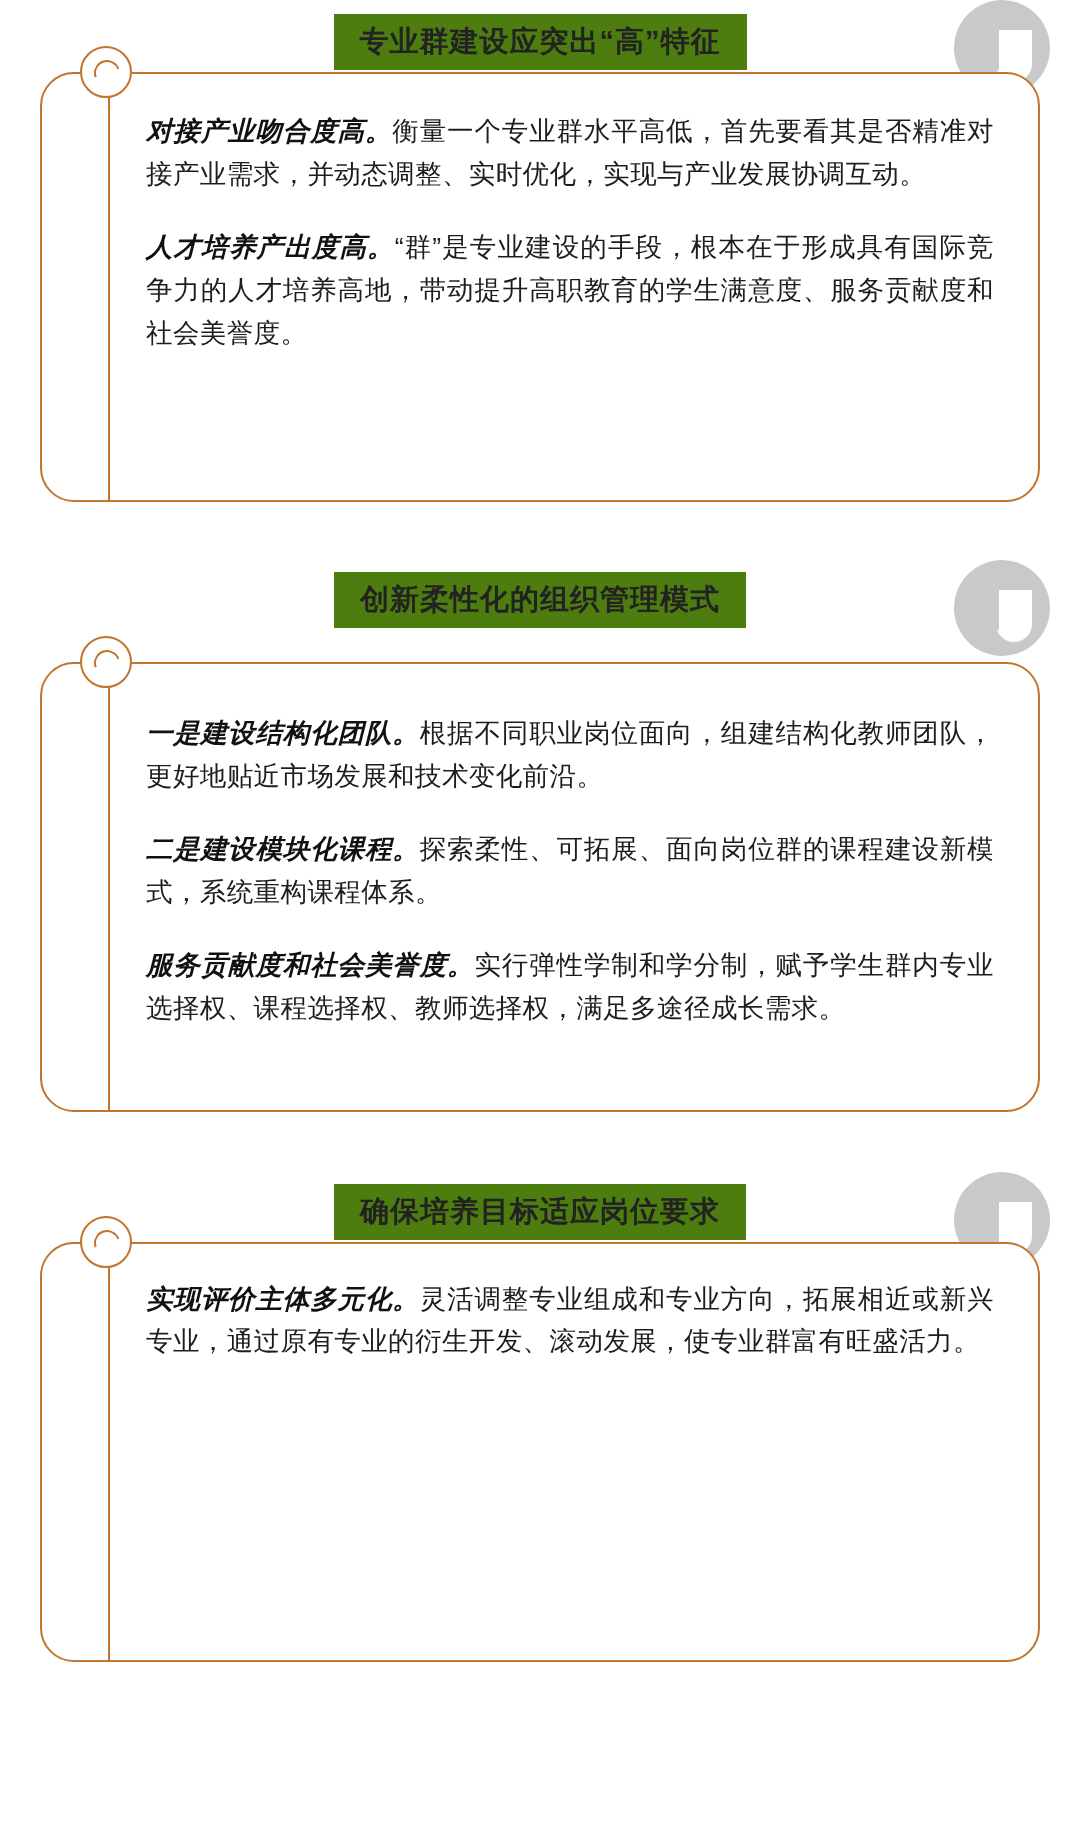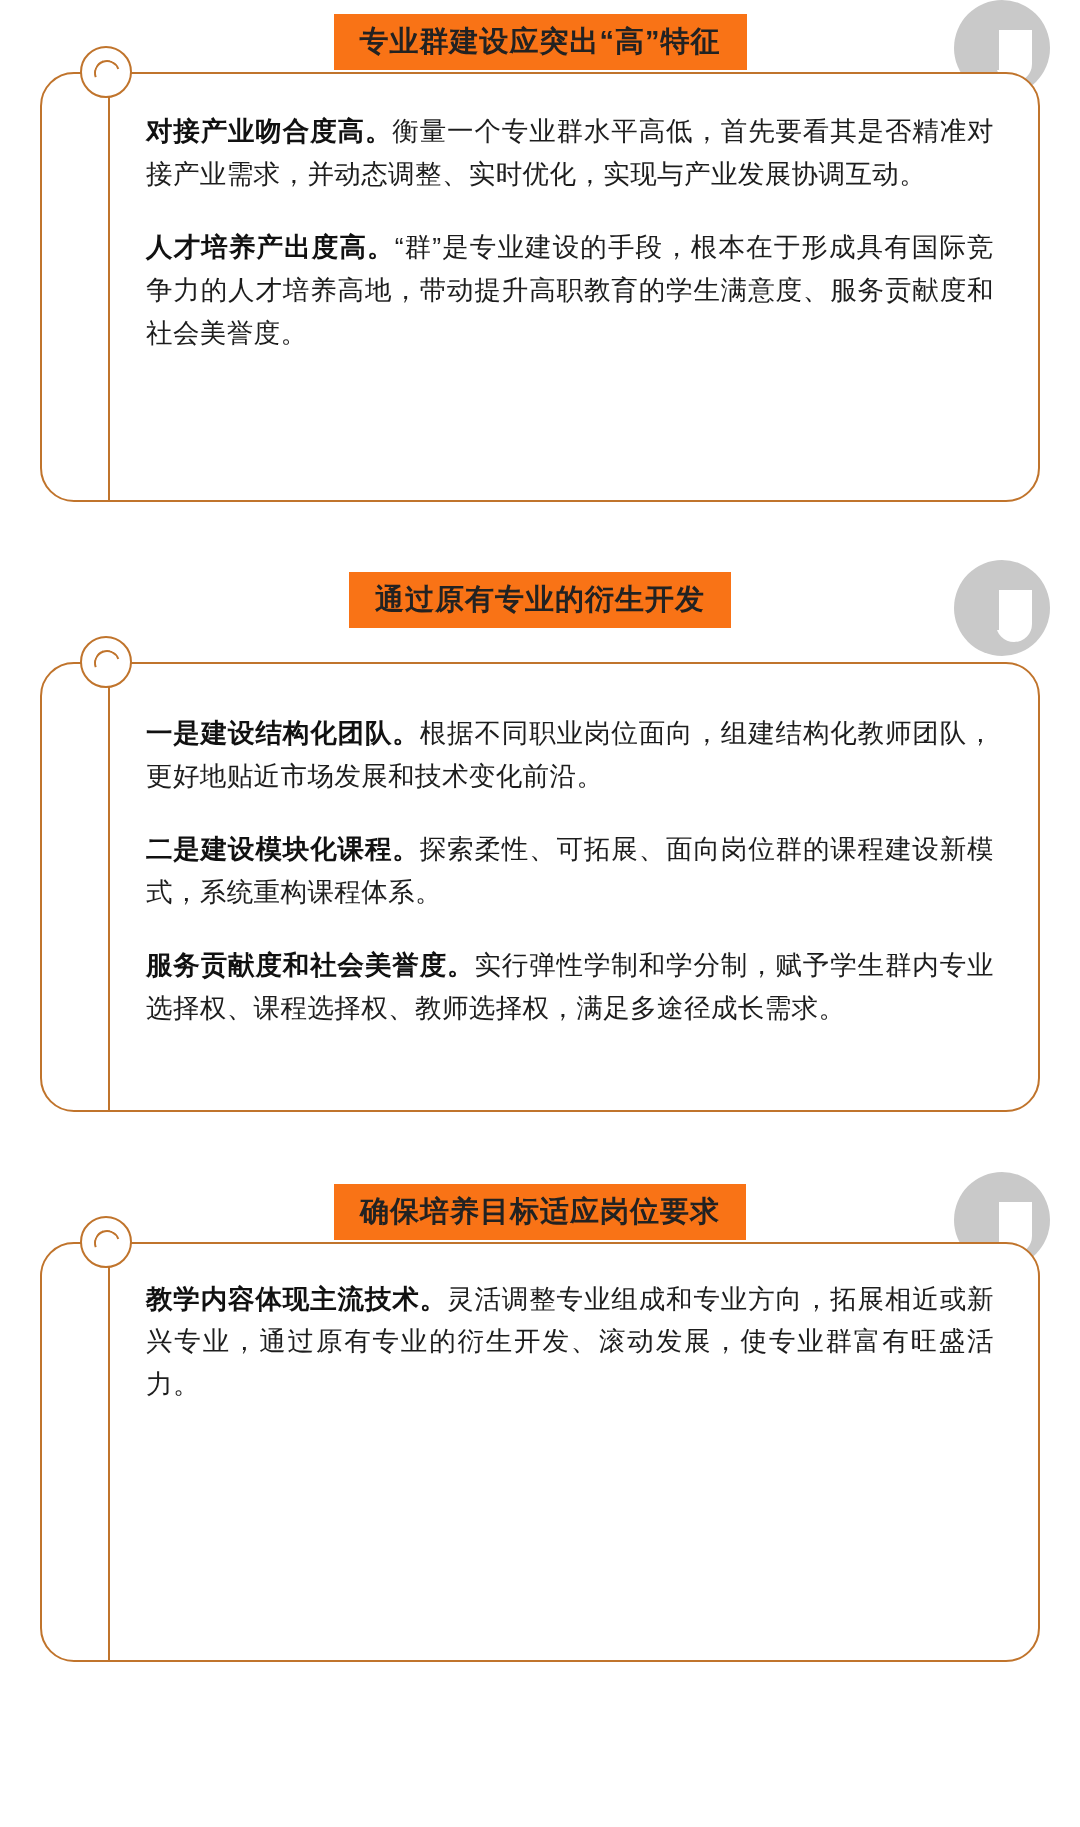--- a/index.html
+++ b/index.html
@@ -34,21 +34,21 @@
   
   .title-wrap {
     position: relative;
     height: 58px;
     z-index: 6;
     display: flex;
     justify-content: center;
     align-items: flex-start;
   }
   .title-bar {
-    background: #f97316;
+    background: #4d7c0f;
     display: inline-block;
     padding: 9px 26px 11px 26px;
     font-size: 29px;
     font-weight: 700;
     letter-spacing: 1px;
     color: #222;
     line-height: 1.25;
     white-space: nowrap;
   }
 
@@ -144,20 +144,21 @@
     line-height: 1.62;
     color: #1d1d1d;
     margin: 0 0 30px 0;
     text-align: justify;
     letter-spacing: 0.4px;
   }
   .para:last-child { margin-bottom: 0; }
   .para b {
     font-weight: 700;
     color: #111;
+    font-style: italic;
   }
 
   
   .s1 .paper { min-height: 430px; }
   .s2 .paper { min-height: 395px; margin-top: 32px; }
   .s3 .paper { min-height: 420px; }
 </style>
 </head>
 <body>
 
@@ -185,21 +186,21 @@
       </div>
     </div>
   </div>
 
   <div class="section s2" style="margin-top:70px;">
     <div class="grey-roll" style="top:-12px;">
       <div class="notch"></div>
         <div class="notch2"></div>
     </div>
     <div class="title-wrap">
-      <div class="title-bar">通过原有专业的衍生开发</div>
+      <div class="title-bar">创新柔性化的组织管理模式</div>
     </div>
     <div class="scroll">
       <div class="roll left"></div>
       <div class="paper">
         <div class="content" style="padding-top:48px;padding-bottom:80px;">
           <p class="para">
             <b>一是建设结构化团队。</b><span>根据不同职业岗位面向，组建结构化教师团队，更好地贴近市场发展和技术变化前沿。</span>
           </p>
           <p class="para">
             <b>二是建设模块化课程。</b><span>探索柔性、可拓展、面向岗位群的课程建设新模式，系统重构课程体系。</span>
@@ -218,20 +219,20 @@
         <div class="notch2"></div>
     </div>
     <div class="title-wrap">
       <div class="title-bar">确保培养目标适应岗位要求</div>
     </div>
     <div class="scroll">
       <div class="roll left"></div>
       <div class="paper">
         <div class="content" style="padding-top:34px;padding-bottom:60px;">
           <p class="para">
-            <b>教学内容体现主流技术。</b><span>灵活调整专业组成和专业方向，拓展相近或新兴专业，通过原有专业的衍生开发、滚动发展，使专业群富有旺盛活力。</span>
+            <b>实现评价主体多元化。</b><span>灵活调整专业组成和专业方向，拓展相近或新兴专业，通过原有专业的衍生开发、滚动发展，使专业群富有旺盛活力。</span>
           </p>
         </div>
       </div>
     </div>
   </div>
 
 </div>
 
 </body></html>

